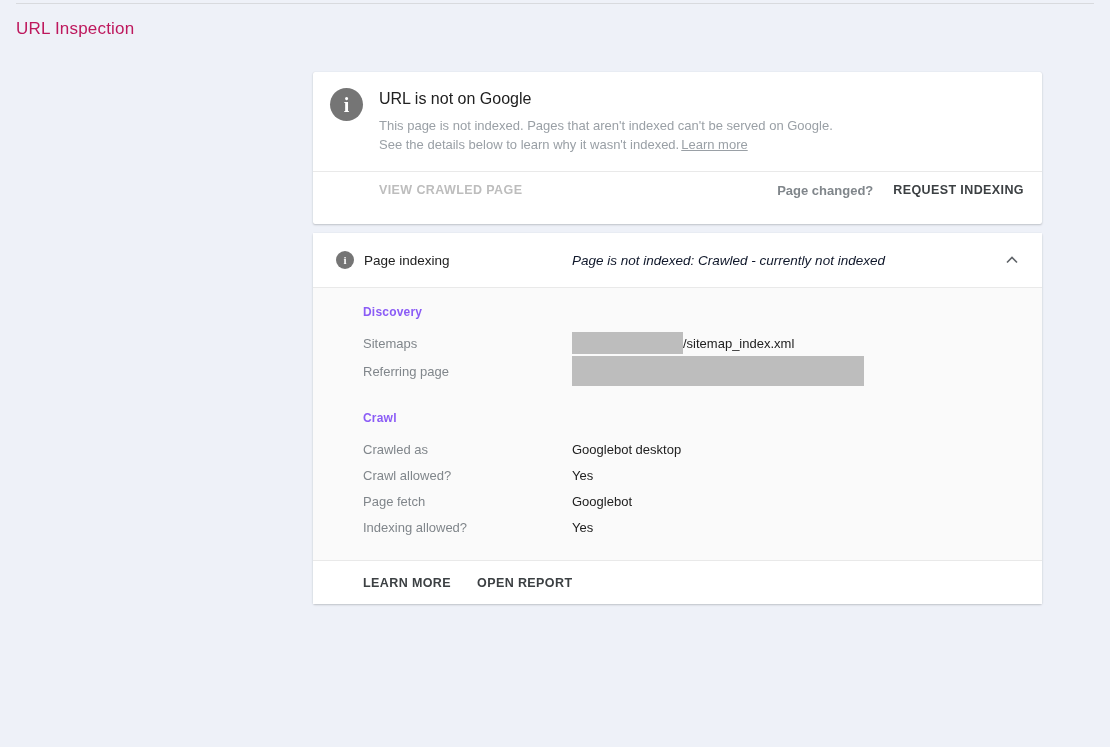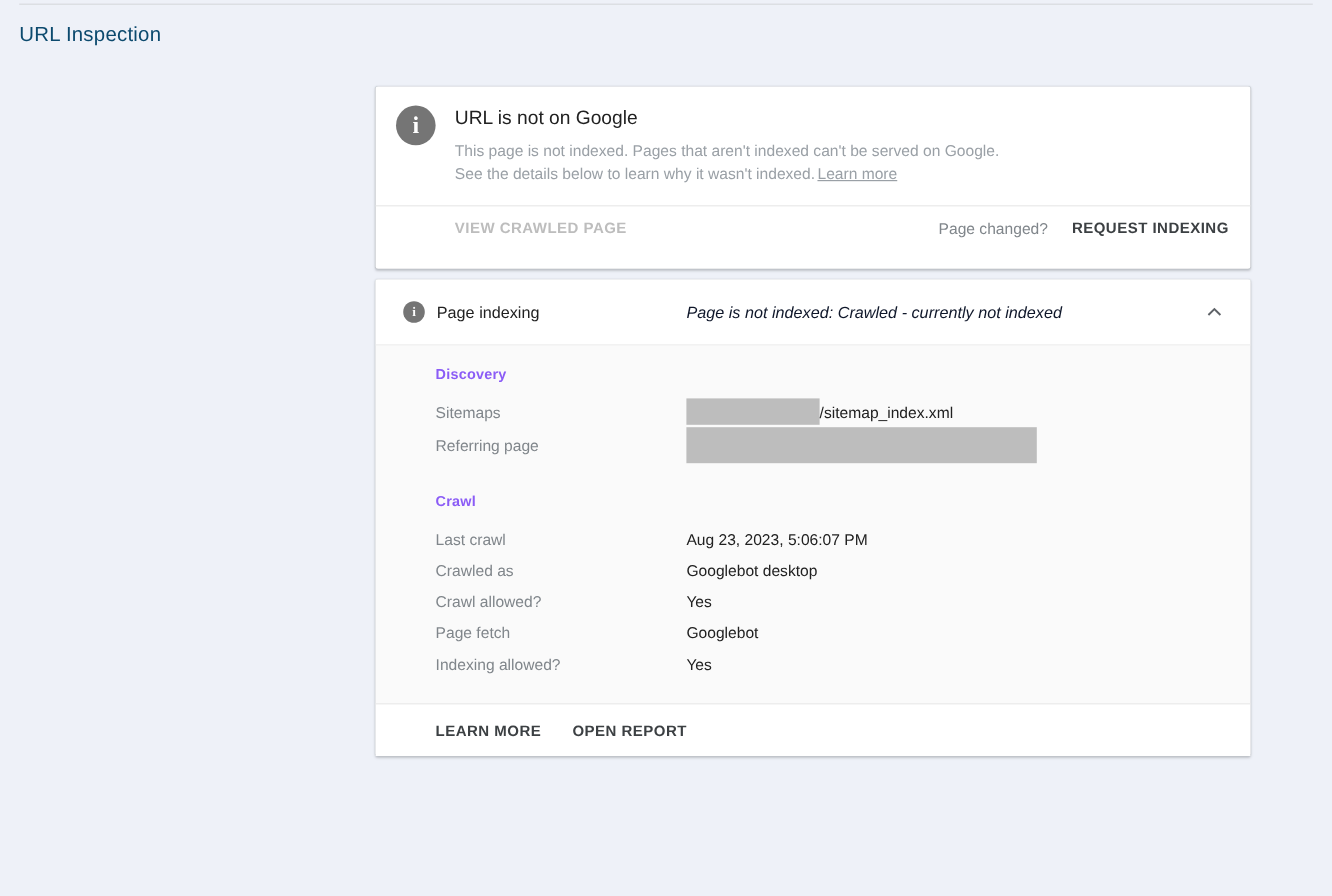--- a/index.html
+++ b/index.html
@@ -3,21 +3,21 @@
 <meta charset="utf-8">
 <style>
   * { box-sizing: border-box; }
   html, body { margin: 0; padding: 0; }
   body {
     width: 1110px; height: 747px; position: relative; overflow: hidden;
     background: #eef1f8;
     font-family: "Liberation Sans", sans-serif;
   }
   .top-divider { position: absolute; top: 3px; left: 16px; right: 16px; height: 1px; background: #d8dade; }
-  .page-title { position: absolute; top: 19px; left: 16px; margin: 0; font-size: 17px; font-weight: normal; color: #0c4a6e; letter-spacing: .2px; }
+  .page-title { position: absolute; top: 19px; left: 16px; margin: 0; font-size: 17px; font-weight: normal; color: #be185d; letter-spacing: .2px; }
 
   .card { position: absolute; left: 313px; width: 729px; background: #fff; border-radius: 2px;
           box-shadow: 0 1px 2px rgba(60,64,67,.25), 0 0 1px rgba(60,64,67,.15); }
 
   
   .status-card { top: 72px; }
   .status-card-main { display: flex; padding: 16px 24px 17px 17px; border-bottom: 1px solid #e9e9e9; }
   .info-badge { width: 33px; height: 33px; border-radius: 50%; background: #757575; color: #fff;
                 display: flex; align-items: center; justify-content: center; flex-shrink: 0;
                 font-size: 20px; font-weight: bold; font-family: "Liberation Serif", serif; }
@@ -27,21 +27,21 @@
   .status-title { font-size: 16px; color: #212121; margin-bottom: 8px; }
   .status-desc { width: 472px; font-size: 13px; line-height: 19px; color: #9aa0a6; }
   .learn-more { color: #9aa0a6; text-decoration: underline; cursor: pointer; margin-left: 2px; }
   .status-card-actions { height: 52px; display: flex; align-items: center; justify-content: space-between;
                          padding: 0 18px 16px 66px; }
   .btn { background: none; border: none; padding: 0; cursor: pointer;
          font-family: "Liberation Sans", sans-serif; font-size: 12.5px; font-weight: bold; letter-spacing: .4px; }
   .btn.disabled { color: #bdbdbd; cursor: default; }
   .btn.dark { color: #3c4043; }
   .actions-right { display: flex; align-items: center; gap: 20px; }
-  .page-changed { font-size: 13px; color: #80868b; }
+  .page-changed { font-size: 13px; color: #80868b; font-weight: bold; }
 
   
   .indexing-card { top: 233px; }
   .indexing-header { height: 55px; display: flex; align-items: center; padding: 0 22px 0 23px;
                      border-bottom: 1px solid #e9e9e9; cursor: pointer; background: #fff; }
   .indexing-title { margin-left: 10px; width: 208px; font-size: 13.5px; color: #212121; }
   .indexing-status { flex: 1; font-size: 13.5px; color: #0f172a; font-style: italic; }
   .chevron { width: 16px; height: 16px; display: flex; align-items: center; justify-content: center; cursor: pointer; }
 
   .indexing-body { background: #fafafa; padding: 17px 24px 20px 50px; }
@@ -119,28 +119,20 @@
           </div>
           <div class="row-value">
             <span class="redacted" style="width: 292px; height: 30px;"></span>
           </div>
         </div>
       </div>
       <div class="section">
         <div class="section-title">Crawl</div>
         <div class="row">
           <div class="row-label">
-            <span>Last crawl</span>
-          </div>
-          <div class="row-value">
-            <span>Aug 23, 2023, 5:06:07 PM</span>
-          </div>
-        </div>
-        <div class="row">
-          <div class="row-label">
             <span>Crawled as</span>
           </div>
           <div class="row-value">
             <span>Googlebot desktop</span>
           </div>
         </div>
         <div class="row">
           <div class="row-label">
             <span>Crawl allowed?</span>
           </div>

